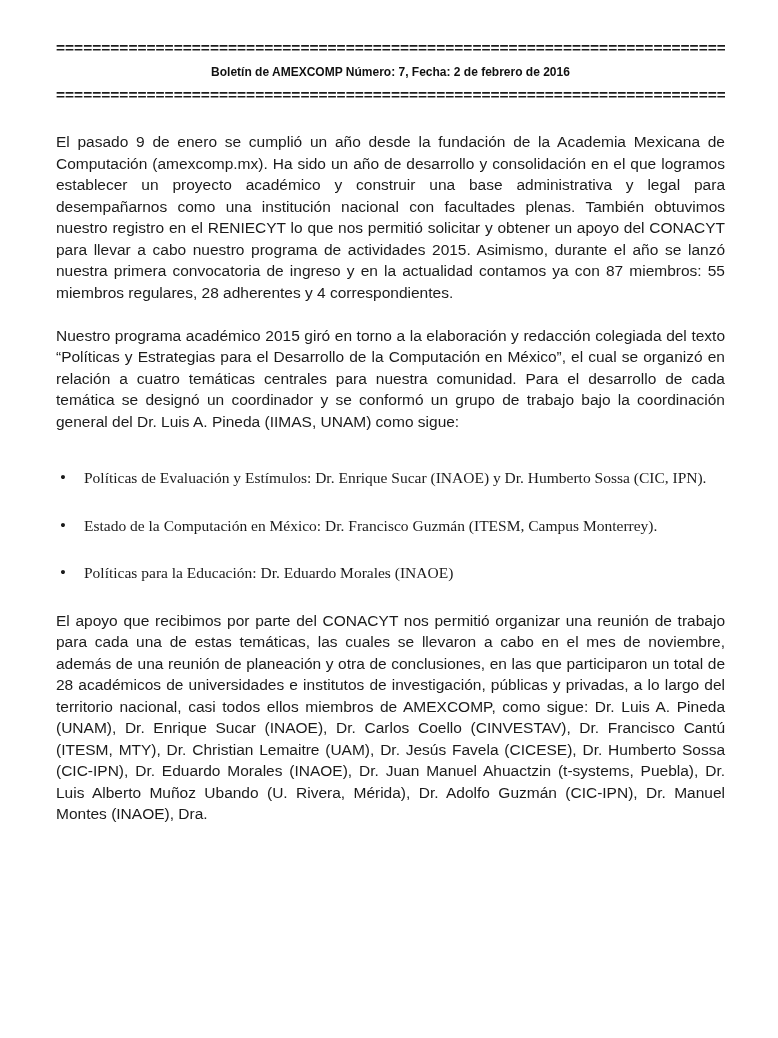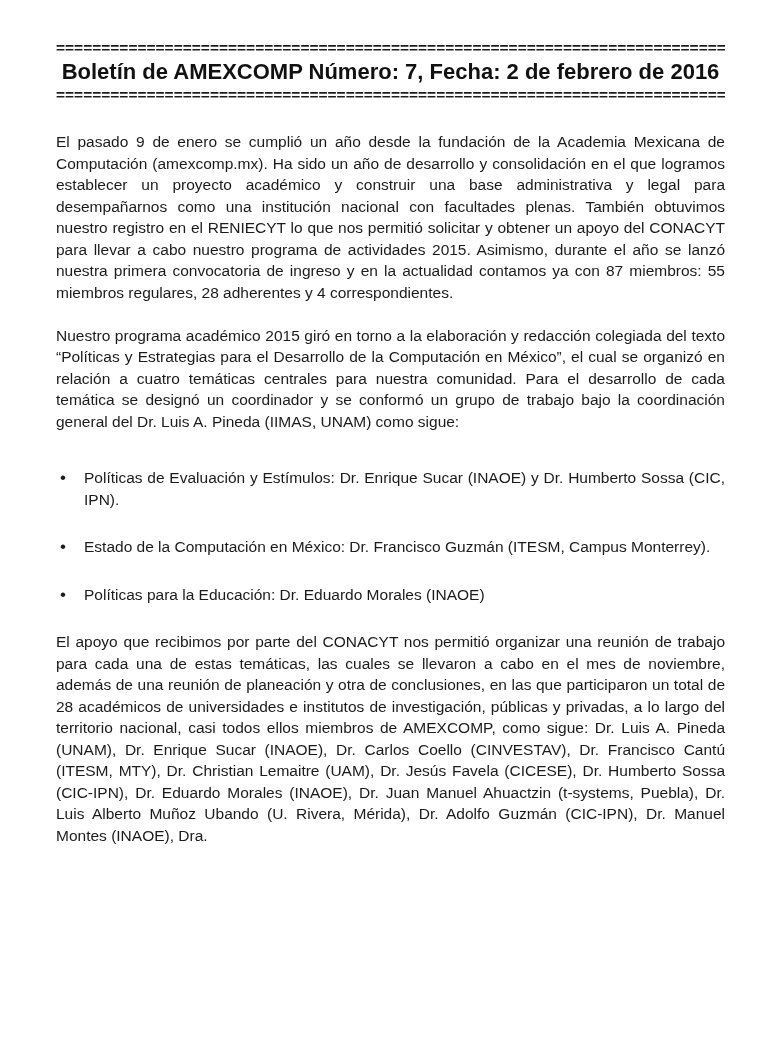--- a/index.html
+++ b/index.html
@@ -31,40 +31,41 @@
     height: 16px;
     white-space: nowrap;
     overflow: hidden;
     letter-spacing: 0;
     text-align: left;
     color: #1b1b1b;
   }
   .doc-title {
     text-align: center;
     font-weight: 700;
-    font-size: 22px;
+    font-size: 12px;
     line-height: 26px;
     padding: 3px 0 2px 0;
     color: #111;
   }
   .content {
     margin-top: 28px;
   }
   .para {
     margin: 0 0 21.5px 0;
   }
   ul.topics {
     list-style: none;
     margin: 35px 0 22px 0;
     padding: 0 0 0 28px;
   }
   ul.topics li {
     position: relative;
     margin: 0 0 26px 0;
     text-align: justify;
+    font-family: Liberation Serif, serif;
   }
   ul.topics li::before {
     content: "\2022";
     position: absolute;
     left: -24px;
     top: 0;
     font-size: 17px;
     color: #1b1b1b;
   }
 </style>

